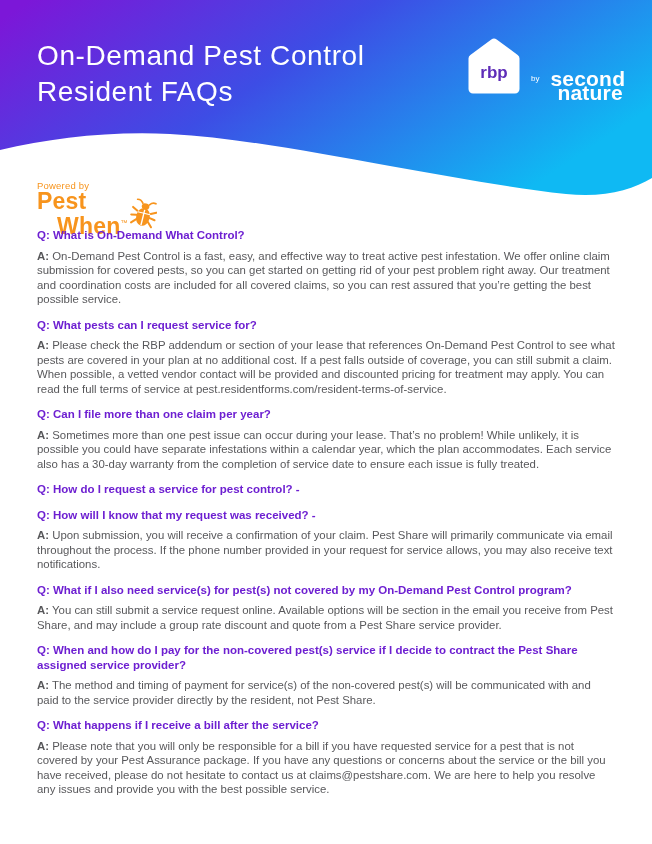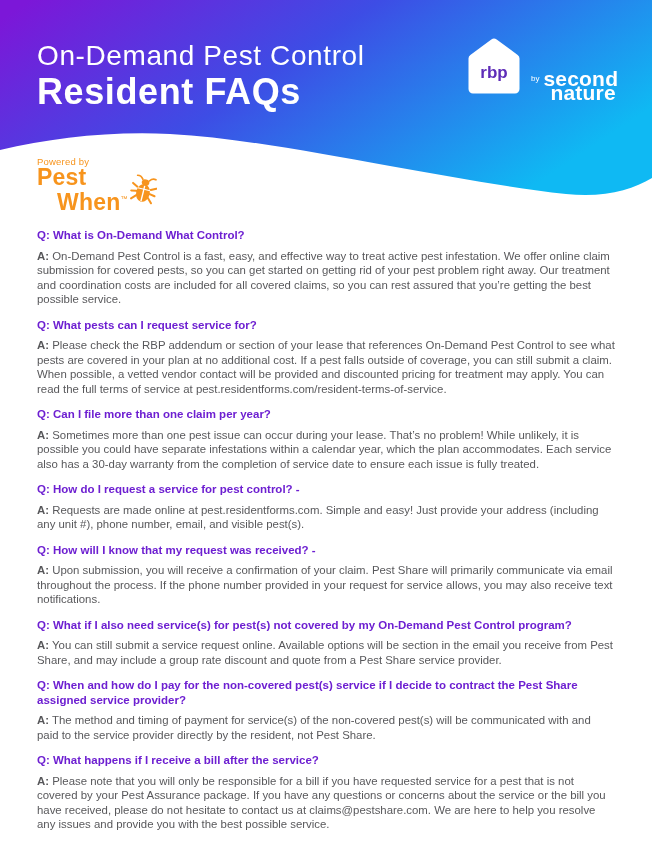--- a/index.html
+++ b/index.html
@@ -12,30 +12,30 @@
   body{font-family:"Liberation Sans",sans-serif;}
   .page{
     position:relative;width:652px;height:844px;background:#fff;
     margin:0 auto;overflow:hidden;
   }
   
   .header{position:absolute;top:0;left:0;width:652px;height:200px;}
   .header svg.wave{position:absolute;top:0;left:0;display:block;}
   .titles{position:absolute;left:37px;top:38px;color:#fff;}
   .title-line1{font-size:28px;font-weight:400;letter-spacing:0.6px;line-height:36px;}
-  .title-line2{font-size:36px;font-weight:700;letter-spacing:0.6px;line-height:36px;}
+  .title-line2{font-size:28px;font-weight:400;letter-spacing:0.6px;line-height:36px;}
   .rbp-lockup{position:absolute;left:465px;top:37px;display:flex;align-items:flex-end;gap:8px;color:#fff;}
   .rbp-badge{width:58px;height:62px;}
-  .sn-text{display:flex;align-items:flex-start;gap:4px;padding-top:4px;}
+  .sn-text{display:flex;align-items:flex-start;gap:11px;padding-top:4px;}
   .sn-by{font-size:8px;font-weight:400;margin-top:2px;}
   .sn-names{font-weight:700;font-size:21px;line-height:13.5px;letter-spacing:0.2px;}
   .sn-line2{margin-left:7px;}
   
   .pestshare{position:absolute;left:37px;top:156px;width:120px;color:var(--pestshare-orange);}
-  .ps-powered{font-size:9.5px;font-weight:400;letter-spacing:0.2px;}
+  .ps-powered{font-size:9.5px;font-weight:400;letter-spacing:0.2px;margin-top:24px;}
   .ps-row{display:flex;align-items:center;gap:2px;}
   .ps-words{font-weight:700;font-size:23px;line-height:21px;letter-spacing:0.2px;}
   .ps-line2{margin-left:20px;}
   .ps-tm{font-size:7px;font-weight:400;vertical-align:super;}
   .bug{width:30px;height:34px;margin-top:1px;}
   
   .faqs{position:absolute;top:228px;left:37px;width:578px;}
   .faq-item + .faq-item{margin-top:11px;}
   .faq-q{font-size:11.5px;font-weight:700;color:var(--question-purple);line-height:14.5px;}
   .faq-a{font-size:11.4px;color:var(--answer-gray);line-height:14.5px;margin-top:6px;}
@@ -128,21 +128,20 @@
     <p class="faq-a"><span class="a-prefix">A:</span><span class="a-text"> Please check the RBP addendum or section of your lease that references On-Demand Pest Control to see what pests are covered in your plan at no additional cost. If a pest falls outside of coverage, you can still submit a claim. When possible, a vetted vendor contact will be provided and discounted pricing for treatment may apply. You can read the full terms of service at pest.residentforms.com/resident-terms-of-service.</span></p>
   </div>
 
   <div class="faq-item">
     <h3 class="faq-q">Q: Can I file more than one claim per year?</h3>
     <p class="faq-a"><span class="a-prefix">A:</span><span class="a-text"> Sometimes more than one pest issue can occur during your lease. That’s no problem! While unlikely, it is possible you could have separate infestations within a calendar year, which the plan accommodates. Each service also has a 30-day warranty from the completion of service date to ensure each issue is fully treated.</span></p>
   </div>
 
   <div class="faq-item">
     <h3 class="faq-q">Q: How do I request a service for pest control? -</h3>
-    <p class="faq-a"><span class="a-prefix">A:</span><span class="a-text"> Requests are made online at pest.residentforms.com. Simple and easy! Just provide your address (including any unit #), phone number, email, and visible pest(s).</span></p>
   </div>
 
   <div class="faq-item">
     <h3 class="faq-q">Q: How will I know that my request was received? -</h3>
     <p class="faq-a"><span class="a-prefix">A:</span><span class="a-text"> Upon submission, you will receive a confirmation of your claim. Pest Share will primarily communicate via email throughout the process. If the phone number provided in your request for service allows, you may also receive text notifications.</span></p>
   </div>
 
   <div class="faq-item">
     <h3 class="faq-q">Q: What if I also need service(s) for pest(s) not covered by my On-Demand Pest Control program?</h3>
     <p class="faq-a"><span class="a-prefix">A:</span><span class="a-text"> You can still submit a service request online. Available options will be section in the email you receive from Pest Share, and may include a group rate discount and quote from a Pest Share service provider.</span></p>

